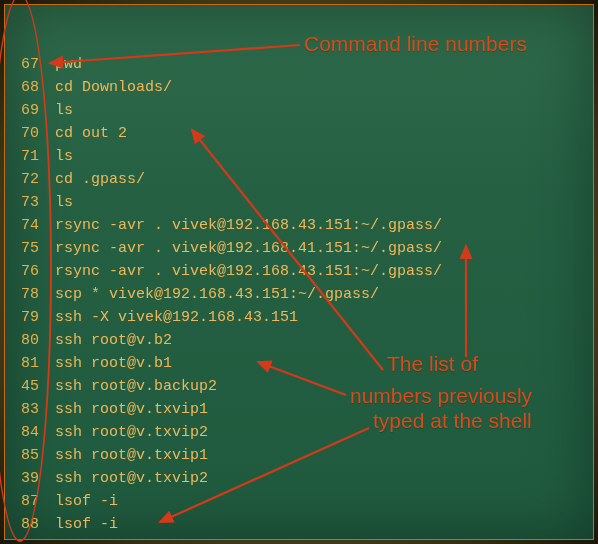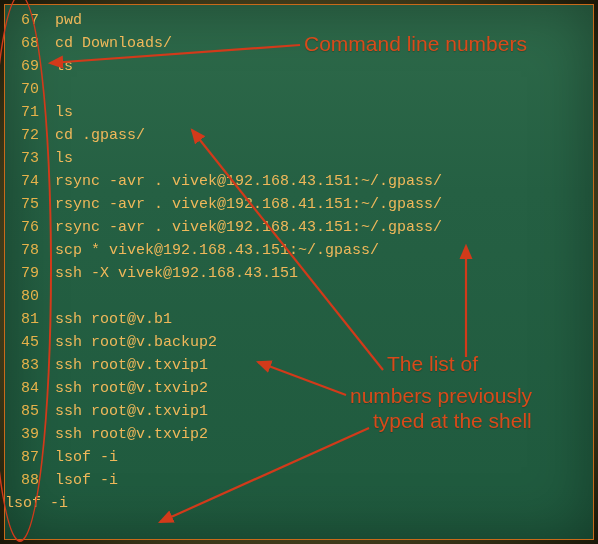--- a/index.html
+++ b/index.html
@@ -39,20 +39,21 @@
   }
   .lineno {
     width: 50px;
     text-align: center;
     color: #e6b24a;
     flex: 0 0 auto;
   }
   .cmd {
     color: #f0b85a;
     flex: 0 0 auto;
+    margin-top: 44px;
   }
   .oval {
     position: absolute;
     left: -12px;
     top: -6px;
     width: 60px;
     height: 544px;
     border: 2px solid #d23a1a;
     border-radius: 50%/50%;
     pointer-events: none;
@@ -76,30 +77,30 @@
   }
 </style>
 </head>
 <body>
 
 <div class="terminal">
   <div class="code-area" id="code-area">
       <div class="line"><span class="lineno">67</span><span class="cmd">pwd</span></div>
       <div class="line"><span class="lineno">68</span><span class="cmd">cd Downloads/</span></div>
       <div class="line"><span class="lineno">69</span><span class="cmd">ls</span></div>
-      <div class="line"><span class="lineno">70</span></div>
+      <div class="line"><span class="lineno">70</span><span class="cmd">cd out 2</span></div>
       <div class="line"><span class="lineno">71</span><span class="cmd">ls</span></div>
       <div class="line"><span class="lineno">72</span><span class="cmd">cd .gpass/</span></div>
       <div class="line"><span class="lineno">73</span><span class="cmd">ls</span></div>
       <div class="line"><span class="lineno">74</span><span class="cmd">rsync -avr . vivek@192.168.43.151:~/.gpass/</span></div>
       <div class="line"><span class="lineno">75</span><span class="cmd">rsync -avr . vivek@192.168.41.151:~/.gpass/</span></div>
       <div class="line"><span class="lineno">76</span><span class="cmd">rsync -avr . vivek@192.168.43.151:~/.gpass/</span></div>
       <div class="line"><span class="lineno">78</span><span class="cmd">scp * vivek@192.168.43.151:~/.gpass/</span></div>
       <div class="line"><span class="lineno">79</span><span class="cmd">ssh -X vivek@192.168.43.151</span></div>
-      <div class="line"><span class="lineno">80</span></div>
+      <div class="line"><span class="lineno">80</span><span class="cmd">ssh root@v.b2</span></div>
       <div class="line"><span class="lineno">81</span><span class="cmd">ssh root@v.b1</span></div>
       <div class="line"><span class="lineno">45</span><span class="cmd">ssh root@v.backup2</span></div>
       <div class="line"><span class="lineno">83</span><span class="cmd">ssh root@v.txvip1</span></div>
       <div class="line"><span class="lineno">84</span><span class="cmd">ssh root@v.txvip2</span></div>
       <div class="line"><span class="lineno">85</span><span class="cmd">ssh root@v.txvip1</span></div>
       <div class="line"><span class="lineno">39</span><span class="cmd">ssh root@v.txvip2</span></div>
       <div class="line"><span class="lineno">87</span><span class="cmd">lsof -i</span></div>
       <div class="line"><span class="lineno">88</span><span class="cmd">lsof -i</span></div>
       <div class="line"><span class="cmd">lsof -i</span></div>
     </div>

